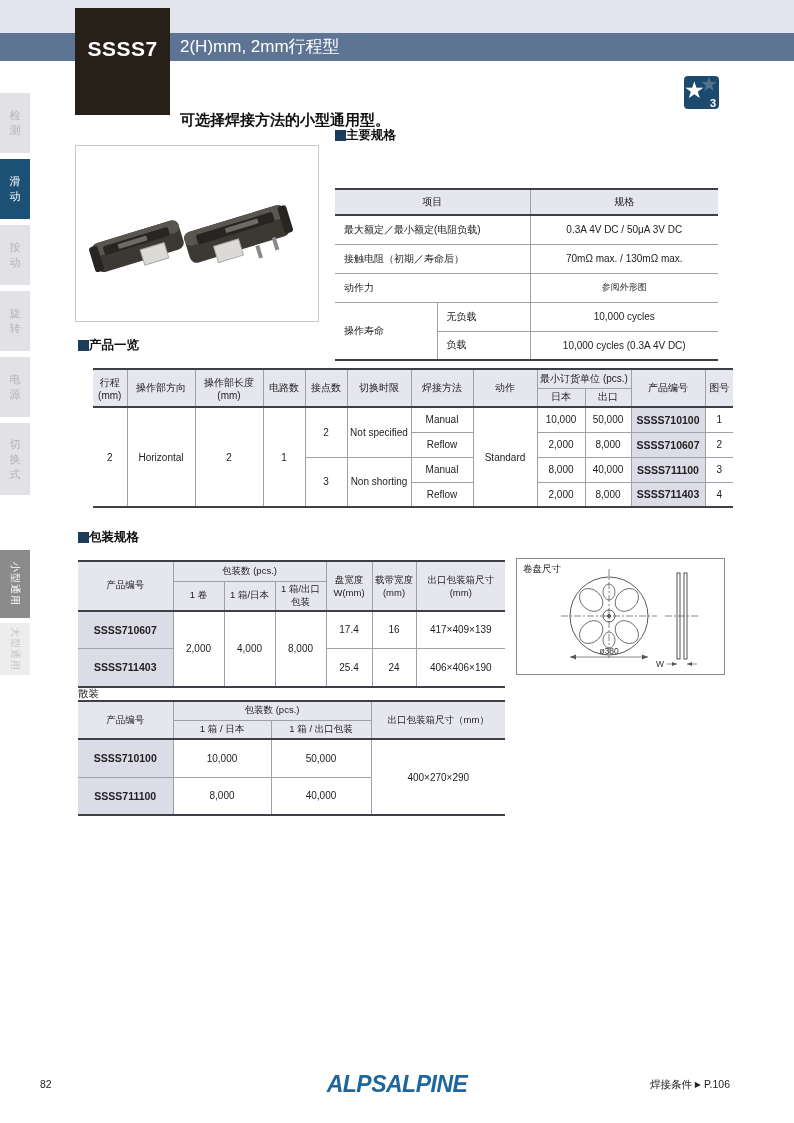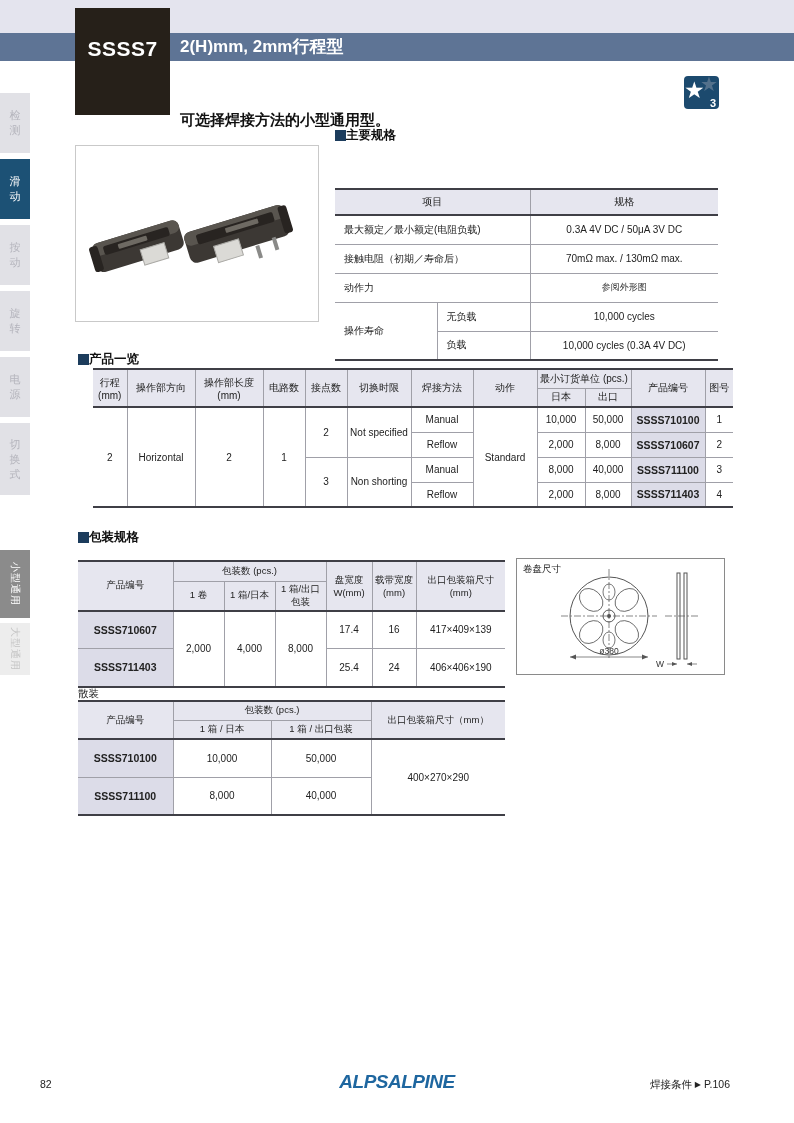--- a/index.html
+++ b/index.html
@@ -6,21 +6,21 @@
   html,body { width:794px; height:1123px; }
   body { position:relative; background:#fff; font-family:"Liberation Sans","DejaVu Sans",sans-serif; color:#1a1a1a; overflow:hidden; }
 
   .abs { position:absolute; }
 
   
   .top-strip { left:0; top:0; width:794px; height:33px; background:#e4e4ee; }
   .title-band { left:0; top:33px; width:794px; height:28px; background:#5e7495; }
   .model-box { left:75px; top:8px; width:95px; height:107px; background:#262019; color:#fff;
                font-size:21px; font-weight:bold; text-align:center; padding-top:29px; letter-spacing:0.5px; }
-  .band-title { left:180px; top:33px; height:24px; line-height:28px; color:#fff; font-size:17px; font-weight:bold; }
+  .band-title { left:180px; top:33px; height:24px; line-height:28px; color:#fff; font-size:17px; font-weight:normal; }
   .subtitle { left:180px; top:74px; font-size:15px; font-weight:bold; color:#111;margin-top:37px; }
 
   
   .star-badge { left:684px; top:76px; width:35px; height:33px; background:#1c4a6e; border-radius:4px; overflow:hidden; }
   .star-back { position:absolute; right:1px; top:-4px; color:#53718c; font-size:20px; }
   .star-front { position:absolute; left:0px; top:1px; color:#fff; font-size:23px; }
   .star-num { position:absolute; right:3px; bottom:0px; color:#fff; font-size:11px; font-weight:bold; }
 
   
   .sidebar { left:0; top:93px; width:30px; display:flex; flex-direction:column; gap:6px; }
@@ -64,21 +64,21 @@
   .tape  { width:427px; } .tape thead tr { height:20px; } .tape tbody tr { height:38px; } .tape th { font-size:9.5px; }
   .bulk  { width:427px; } .bulk thead tr { height:19px; } .bulk tbody tr { height:38px; } .bulk th { font-size:9.5px; }
 
   
   .reel-box { left:516px; top:558px; width:209px; height:117px; border:1px solid #8a8a8a; background:#fff; }
   .reel-box .cap { position:absolute; left:6px; top:4px; font-size:9.5px; color:#222; }
 
   
   .page-num { left:40px; top:1078px; font-size:10.5px; color:#222; }
   .logo-wrap { left:0; top:1071px; width:794px; text-align:center; }
-  .logo { display:inline-block; font-size:19px; font-weight:800; font-style:italic; letter-spacing:-0.5px; color:#1e669f; }
+  .logo { display:inline-block; font-size:23px; font-weight:800; font-style:italic; letter-spacing:-0.5px; color:#1e669f; }
   .footer-ref { left:600px; top:1078px; width:130px; text-align:right; font-size:10.5px; color:#222; }
   .footer-ref .tri { font-size:8px; position:relative; top:-1px; }
 </style>
 </head>
 <body>
 
 <div class="abs top-strip"></div>
 <div class="abs title-band"></div>
 <div class="abs model-box">SSSS7</div>
 <div class="abs band-title">2(H)mm, 2mm行程型</div>
@@ -176,21 +176,21 @@
       <td class="lab">无负载</td>
       <td class="er">10,000 cycles</td>
     </tr>
     <tr>
       <td class="lab">负载</td>
       <td class="er">10,000 cycles (0.3A 4V DC)</td>
     </tr>
   </tbody>
 </table>
 
-<div class="abs sec-head" style="left:78px; top:351px;">
+<div class="abs sec-head" style="left:78px; top:337px;">
   <span class="sq"></span>
   <span>产品一览</span>
 </div>
 <table class="abs ptable" style="left:93px; top:368px;">
   <colgroup>
     <col style="width:34px">
       <col style="width:68px">
       <col style="width:68px">
       <col style="width:42px">
     <col style="width:42px">

